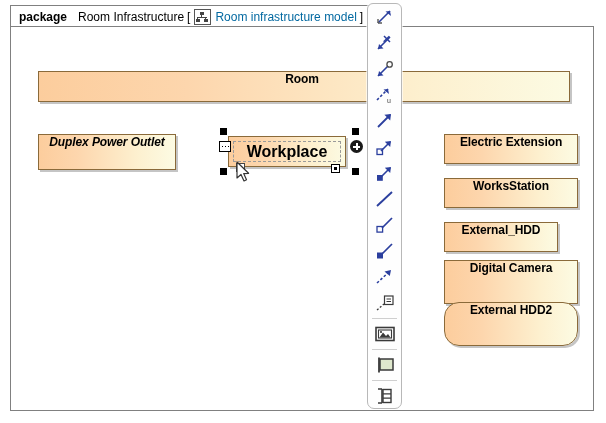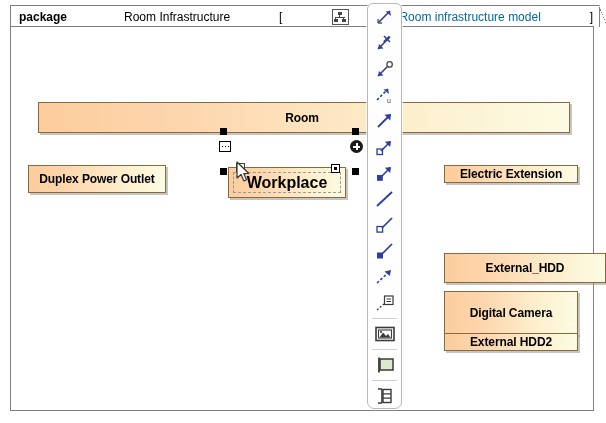--- a/index.html
+++ b/index.html
@@ -13,21 +13,21 @@
   
   .pkg-frame{
     position:absolute;left:10px;top:26px;width:584px;height:385px;
     border:1px solid #808080;border-top:1px solid #808080;background:#fff;
     box-sizing:border-box;
   }
   .pkg-tab{
     position:absolute;left:10px;top:5px;height:22px;
     border:1px solid #808080;border-bottom:none;background:#fff;
     box-sizing:border-box;display:flex;align-items:center;
-    padding:0 6px 0 8px;white-space:nowrap;gap:46px;
+    padding:0 6px 0 8px;white-space:nowrap;
   }
   .pkg-tab:after{
     content:"";position:absolute;right:-9px;top:0;width:9px;height:22px;
     background:linear-gradient(to bottom left, #ffffff 49.5%, #808080 49.5%, #808080 52%, transparent 52%);
   }
   .pkg-kw{font-size:12px;font-weight:bold;color:#000;}
   .pkg-name{font-size:12px;color:#000;margin-left:11px;}
   .pkg-brk{font-size:12px;color:#000;margin-left:3px;}
   .pkg-diagram-name{font-size:12px;color:#0369a1;margin-left:4px;}
 
@@ -43,35 +43,35 @@
   .diag-icon .h{left:2px;top:7px;width:10px;height:1px;}
   .diag-icon .l1{left:2px;top:7px;width:1px;height:2px;}
   .diag-icon .l2{left:10px;top:7px;width:1px;height:2px;}
 
   
   .node{
     position:absolute;box-sizing:border-box;
     border:1px solid #8a6a3a;
     background:linear-gradient(to right,#fccd9d 0%,#fdd6ad 28%,#fdf0cf 72%,#fcfbe3 100%);
     box-shadow:2px 2px 0 rgba(150,150,150,.55);
-    display:flex;align-items:center;justify-content:center;margin-top:31px;
+    display:flex;justify-content:center;
   }
   .node .label{
     font-size:12px;font-weight:bold;color:#000;letter-spacing:-.1px;
     white-space:nowrap;
   }
   .node.room{left:38px;top:71px;width:532px;height:31px;justify-content:center;}
   .node.room .label{padding-left:0;transform:translateX(-2px);}
 
-  .node.outlet{left:28px;top:134px;width:138px;height:28px;}
-  .node.ext1{left:444px;top:134px;width:134px;height:18px;}
+  .node.outlet{left:38px;top:134px;width:138px;height:36px;font-style:italic;}
+  .node.ext1{left:444px;top:134px;width:134px;height:30px;}
   .node.ext2{left:444px;top:178px;width:134px;height:30px;}
-  .node.ext3{left:444px;top:222px;width:162px;height:30px;}
+  .node.ext3{left:444px;top:222px;width:114px;height:30px;}
   .node.ext4{left:444px;top:260px;width:134px;height:44px;}
-  .node.ext5{left:444px;top:302px;width:134px;height:18px;}
+  .node.ext5{left:444px;top:302px;width:134px;height:44px;border-radius:15px;}
 
   
   .node.workplace{
     left:228px;top:136px;width:118px;height:31px;
     border:1px solid #8a6a3a;
   }
   .wp-inner{
     position:absolute;left:4px;top:4px;right:4px;bottom:4px;
     border:1px dashed #9a9a9a;box-sizing:border-box;
   }
@@ -186,20 +186,23 @@
   <div class="ho-s"></div>
   <div class="plus-badge"></div>
 
   <svg class="cursor" viewBox="0 0 15 22">
     <polygon points="1,1 1,17 5,13.5 8,20 10.5,18.8 7.7,12.6 12.6,12.3" fill="#ffffff" stroke="#333333" stroke-width="1.2" stroke-linejoin="round"></polygon>
   </svg>
 
   <div class="node ext1">
     <span class="label">Electric Extension</span>
   </div>
+  <div class="node ext2">
+    <span class="label">WorksStation</span>
+  </div>
   <div class="node ext3">
     <span class="label">External_HDD</span>
   </div>
   <div class="node ext4">
     <span class="label">Digital Camera</span>
   </div>
   <div class="node ext5">
     <span class="label">External HDD2</span>
   </div>
 

